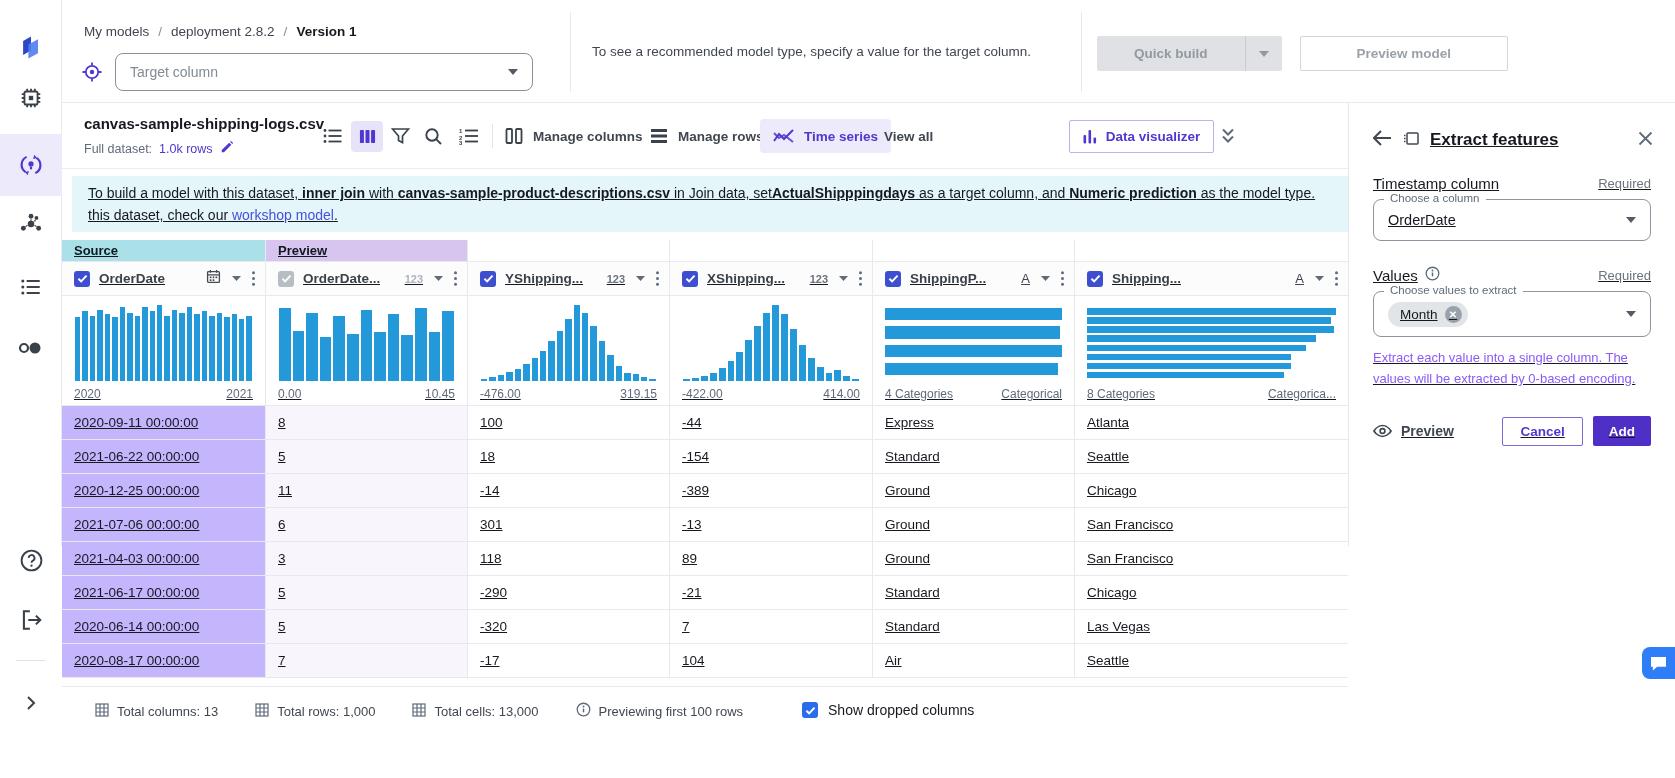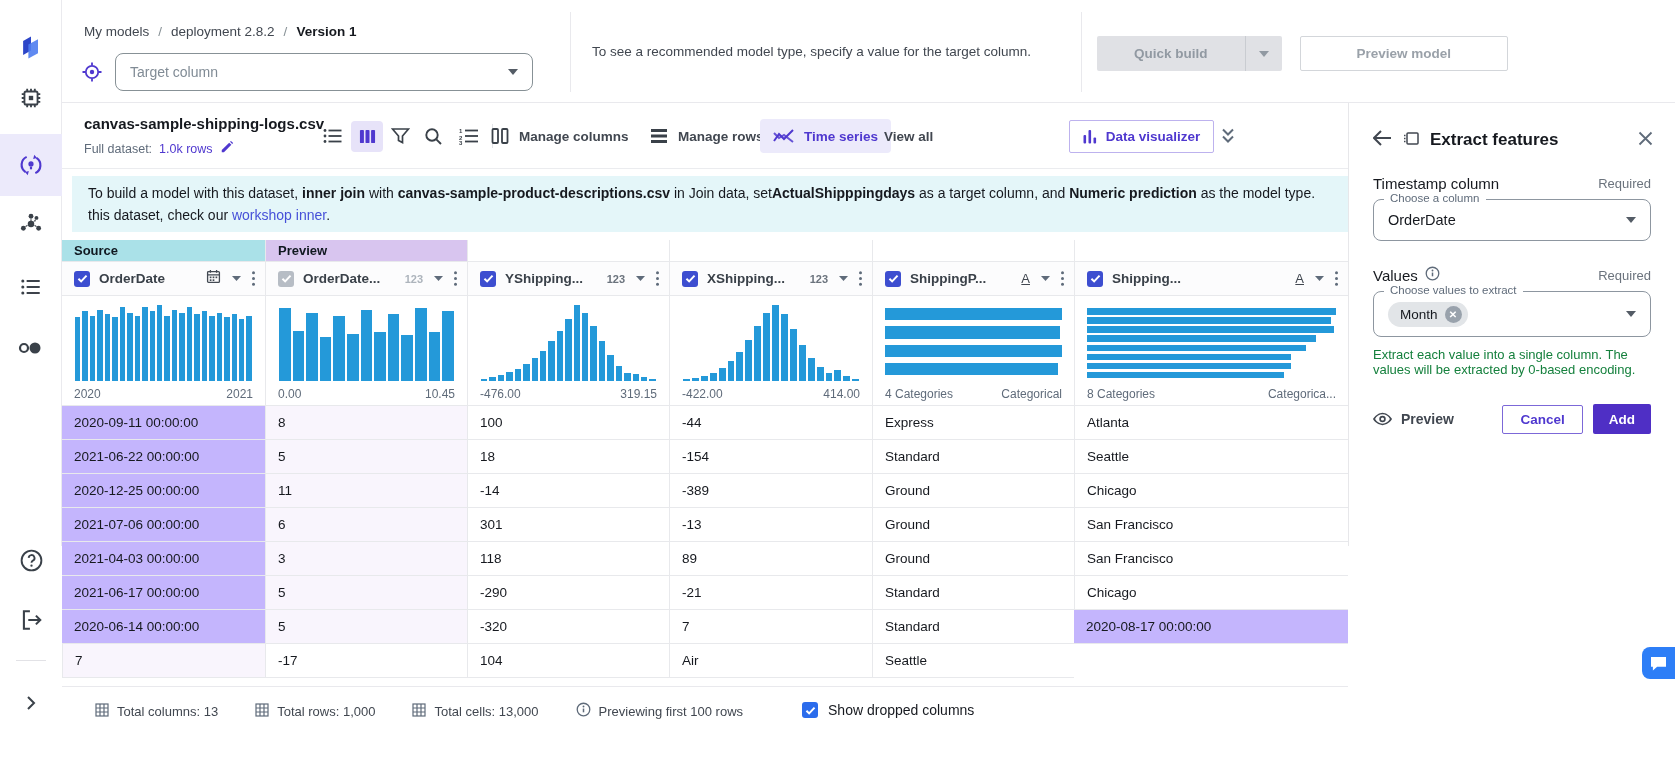--- a/index.html
+++ b/index.html
@@ -1,18 +1,18 @@
 <!DOCTYPE html>
 <html><head>
 <meta charset="utf-8">
 <style>
   * { box-sizing: border-box; margin: 0; padding: 0; }
   html,body { width:1675px; height:778px; overflow:hidden; background:#fff;
     font-family:"Liberation Sans", sans-serif; color:#16191f; }
-  .app { display:flex; width:1675px; height:546px; }
+  .app { display:flex; width:1675px; height:546px;text-decoration:underline; }
 
   
   .sidebar { width:62px; flex-shrink:0; border-right:1px solid #eaeaee; position:relative; background:#fff; }
   .side-item { position:absolute; left:0; width:62px; height:62px; display:flex; align-items:center; justify-content:center; color:#3a4149; }
   .side-item.active { background:#eceafb; color:#4f38cf; }
   .side-div { position:absolute; left:16px; width:30px; height:1px; background:#e2e2e6; }
 
   
   .main { flex:1; display:flex; flex-direction:column; position:relative; }
   .topbar { height:103px; flex-shrink:0; border-bottom:1px solid #e9e9ed; position:relative; }
@@ -96,21 +96,21 @@
   .p-label { font-size:15px; color:#16191f; display:flex; align-items:center; gap:7px; }
   .p-req { font-size:13px; color:#6b737d; }
   .fieldset { margin:7px 24px 0; border:1px solid #8d96a0; border-radius:8px; position:relative; height:42px;
     display:flex; align-items:center; padding:0 14px; background:#fff; }
   .fieldset.tall { height:46px; }
   .legend { position:absolute; top:-8px; left:10px; background:#fff; padding:0 6px; font-size:11.5px; color:#5f6b7a; }
   .f-val { font-size:14.5px; color:#16191f; }
   .f-caret { margin-left:auto; color:#545c66; display:flex; }
   .chip { background:#e2e5e8; border-radius:15px; padding:4px 6px 4px 12px; display:flex; align-items:center; gap:7px; font-size:13.5px; color:#16191f; }
   .chip-x { width:17px; height:17px; border-radius:50%; background:#99a2ac; color:#fff; font-size:10px; display:flex; align-items:center; justify-content:center; font-weight:bold; }
-  .p-help { margin:10px 24px 0; font-size:13px; color:#15803d; line-height:15px; }
+  .p-help { margin:10px 24px 0; font-size:13px; color:#8b5cf6; line-height:21px; }
   .p-actions { margin:27px 24px 0; display:flex; align-items:center; }
   .p-preview { display:flex; gap:9px; align-items:center; color:#414750; font-weight:bold; font-size:14px; }
   .p-spacer { flex:1; }
   .btn-cancel { border:1.5px solid #7c68d8; color:#4f38cf; font-weight:bold; font-size:13.5px; padding:6px 17px; border-radius:2px; background:#fff; margin-right:10px; }
   .btn-add { background:#4f2fc5; color:#fff; font-weight:bold; font-size:13.5px; padding:7.5px 16px; border-radius:2px; border:none; }
 
   .chat { position:absolute; right:0; top:647px; width:33px; height:32px; background:#2d7ef7; border-radius:8px 0 0 8px;
     display:flex; align-items:center; justify-content:center; }
 </style>
 </head>
@@ -277,21 +277,21 @@
             <svg width="20" height="18" viewBox="0 0 20 18" fill="#3a4149">
                 <text x="0" y="6" font-size="6" font-weight="bold">1</text>
                 <text x="0" y="12.5" font-size="6" font-weight="bold">2</text>
                 <text x="0" y="18" font-size="6" font-weight="bold">3</text>
                 <rect x="6" y="2.6" width="13" height="1.8"></rect>
                 <rect x="6" y="8.1" width="13" height="1.8"></rect>
                 <rect x="6" y="13.6" width="13" height="1.8"></rect>
               </svg>
           </span>
           <span class="tb-vdiv"></span>
-          <span class="tb-i tb-group" style="left:429px">
+          <span class="tb-i tb-group" style="left:443px">
             <svg width="18" height="18" viewBox="0 0 18 18" fill="none" stroke="#3a4149" stroke-width="1.8">
                 <rect x="1.5" y="2" width="5.5" height="14" rx="1"></rect>
                 <rect x="11" y="2" width="5.5" height="14" rx="1"></rect>
               </svg>
             <span>Manage columns</span>
           </span>
           <span class="tb-i tb-group" style="left:588px">
             <svg width="18" height="16" viewBox="0 0 18 16" fill="#3a4149">
                 <rect x="1" y="1" width="16" height="3"></rect>
                 <rect x="1" y="6.5" width="16" height="3"></rect>
@@ -320,21 +320,21 @@
           <span class="dchev">
             <svg width="16" height="17" viewBox="0 0 16 17" fill="none" stroke="#5f6b7a" stroke-width="2">
                 <path d="M3 2.5l5 5 5-5"></path>
                 <path d="M3 9.5l5 5 5-5"></path>
               </svg>
           </span>
         </div>
 
         <div class="banner">
           <div id="banner-l1"><span>To build a model with this dataset, </span><b>inner join</b><span> with </span><b>canvas-sample-product-descriptions.csv</b><span> in Join data, set</span><b>ActualShipppingdays</b><span> as a target column, and </span><b>Numeric prediction</b><span> as the model type.</span></div>
-          <div id="banner-l2"><span>this dataset, check our </span><span class="blink">workshop inner</span><span>.</span></div>
+          <div id="banner-l2"><span>this dataset, check our </span><span class="blink">workshop model</span><span>.</span></div>
         </div>
 
         <div class="grid" id="grid">
             <div class="band src">Source</div>
             <div class="band prev bl">Preview</div>
             <div class="band bl"></div>
             <div class="band bl"></div>
             <div class="band bl"></div>
             <div class="band bl"></div>
             <div class="hcell">
@@ -671,20 +671,21 @@
             <div class="dcell bl tint1">5</div>
             <div class="dcell bl">-290</div>
             <div class="dcell bl">-21</div>
             <div class="dcell bl">Standard</div>
             <div class="dcell bl">Chicago</div>
             <div class="dcell tint0">2020-06-14 00:00:00</div>
             <div class="dcell bl tint1">5</div>
             <div class="dcell bl">-320</div>
             <div class="dcell bl">7</div>
             <div class="dcell bl">Standard</div>
+            <div class="dcell bl">Las Vegas</div>
             <div class="dcell tint0">2020-08-17 00:00:00</div>
             <div class="dcell bl tint1">7</div>
             <div class="dcell bl">-17</div>
             <div class="dcell bl">104</div>
             <div class="dcell bl">Air</div>
             <div class="dcell bl">Seattle</div>
           </div>
 
         <div class="footer">
           <span id="footer-items" style="display:flex">

